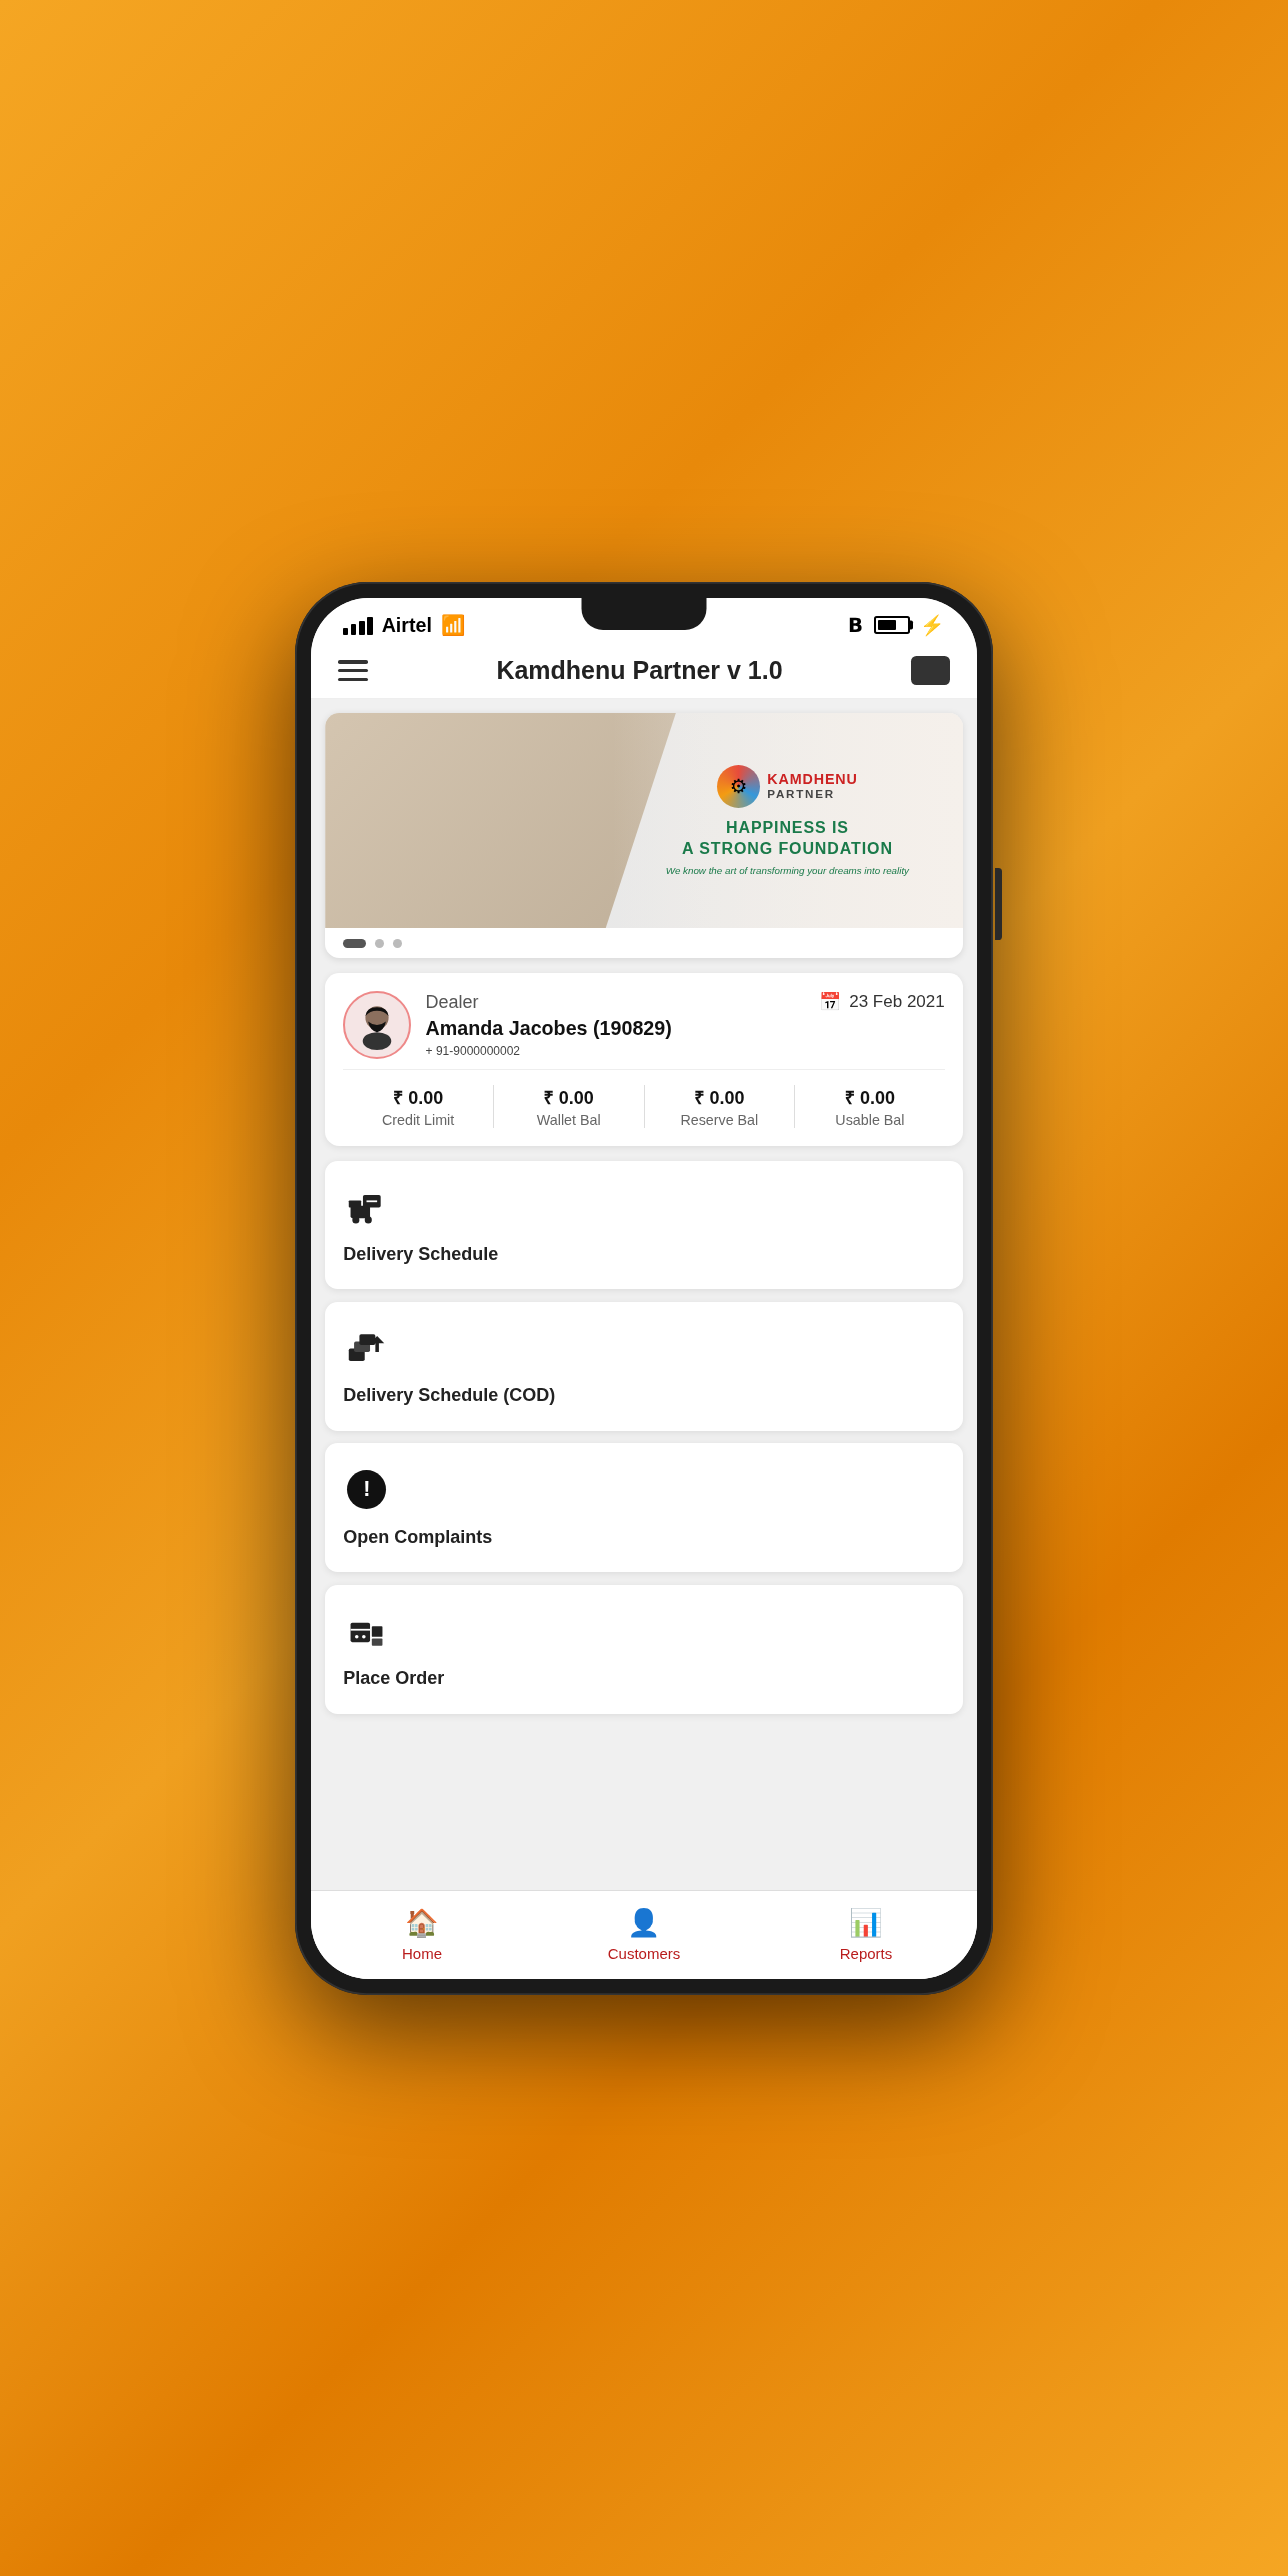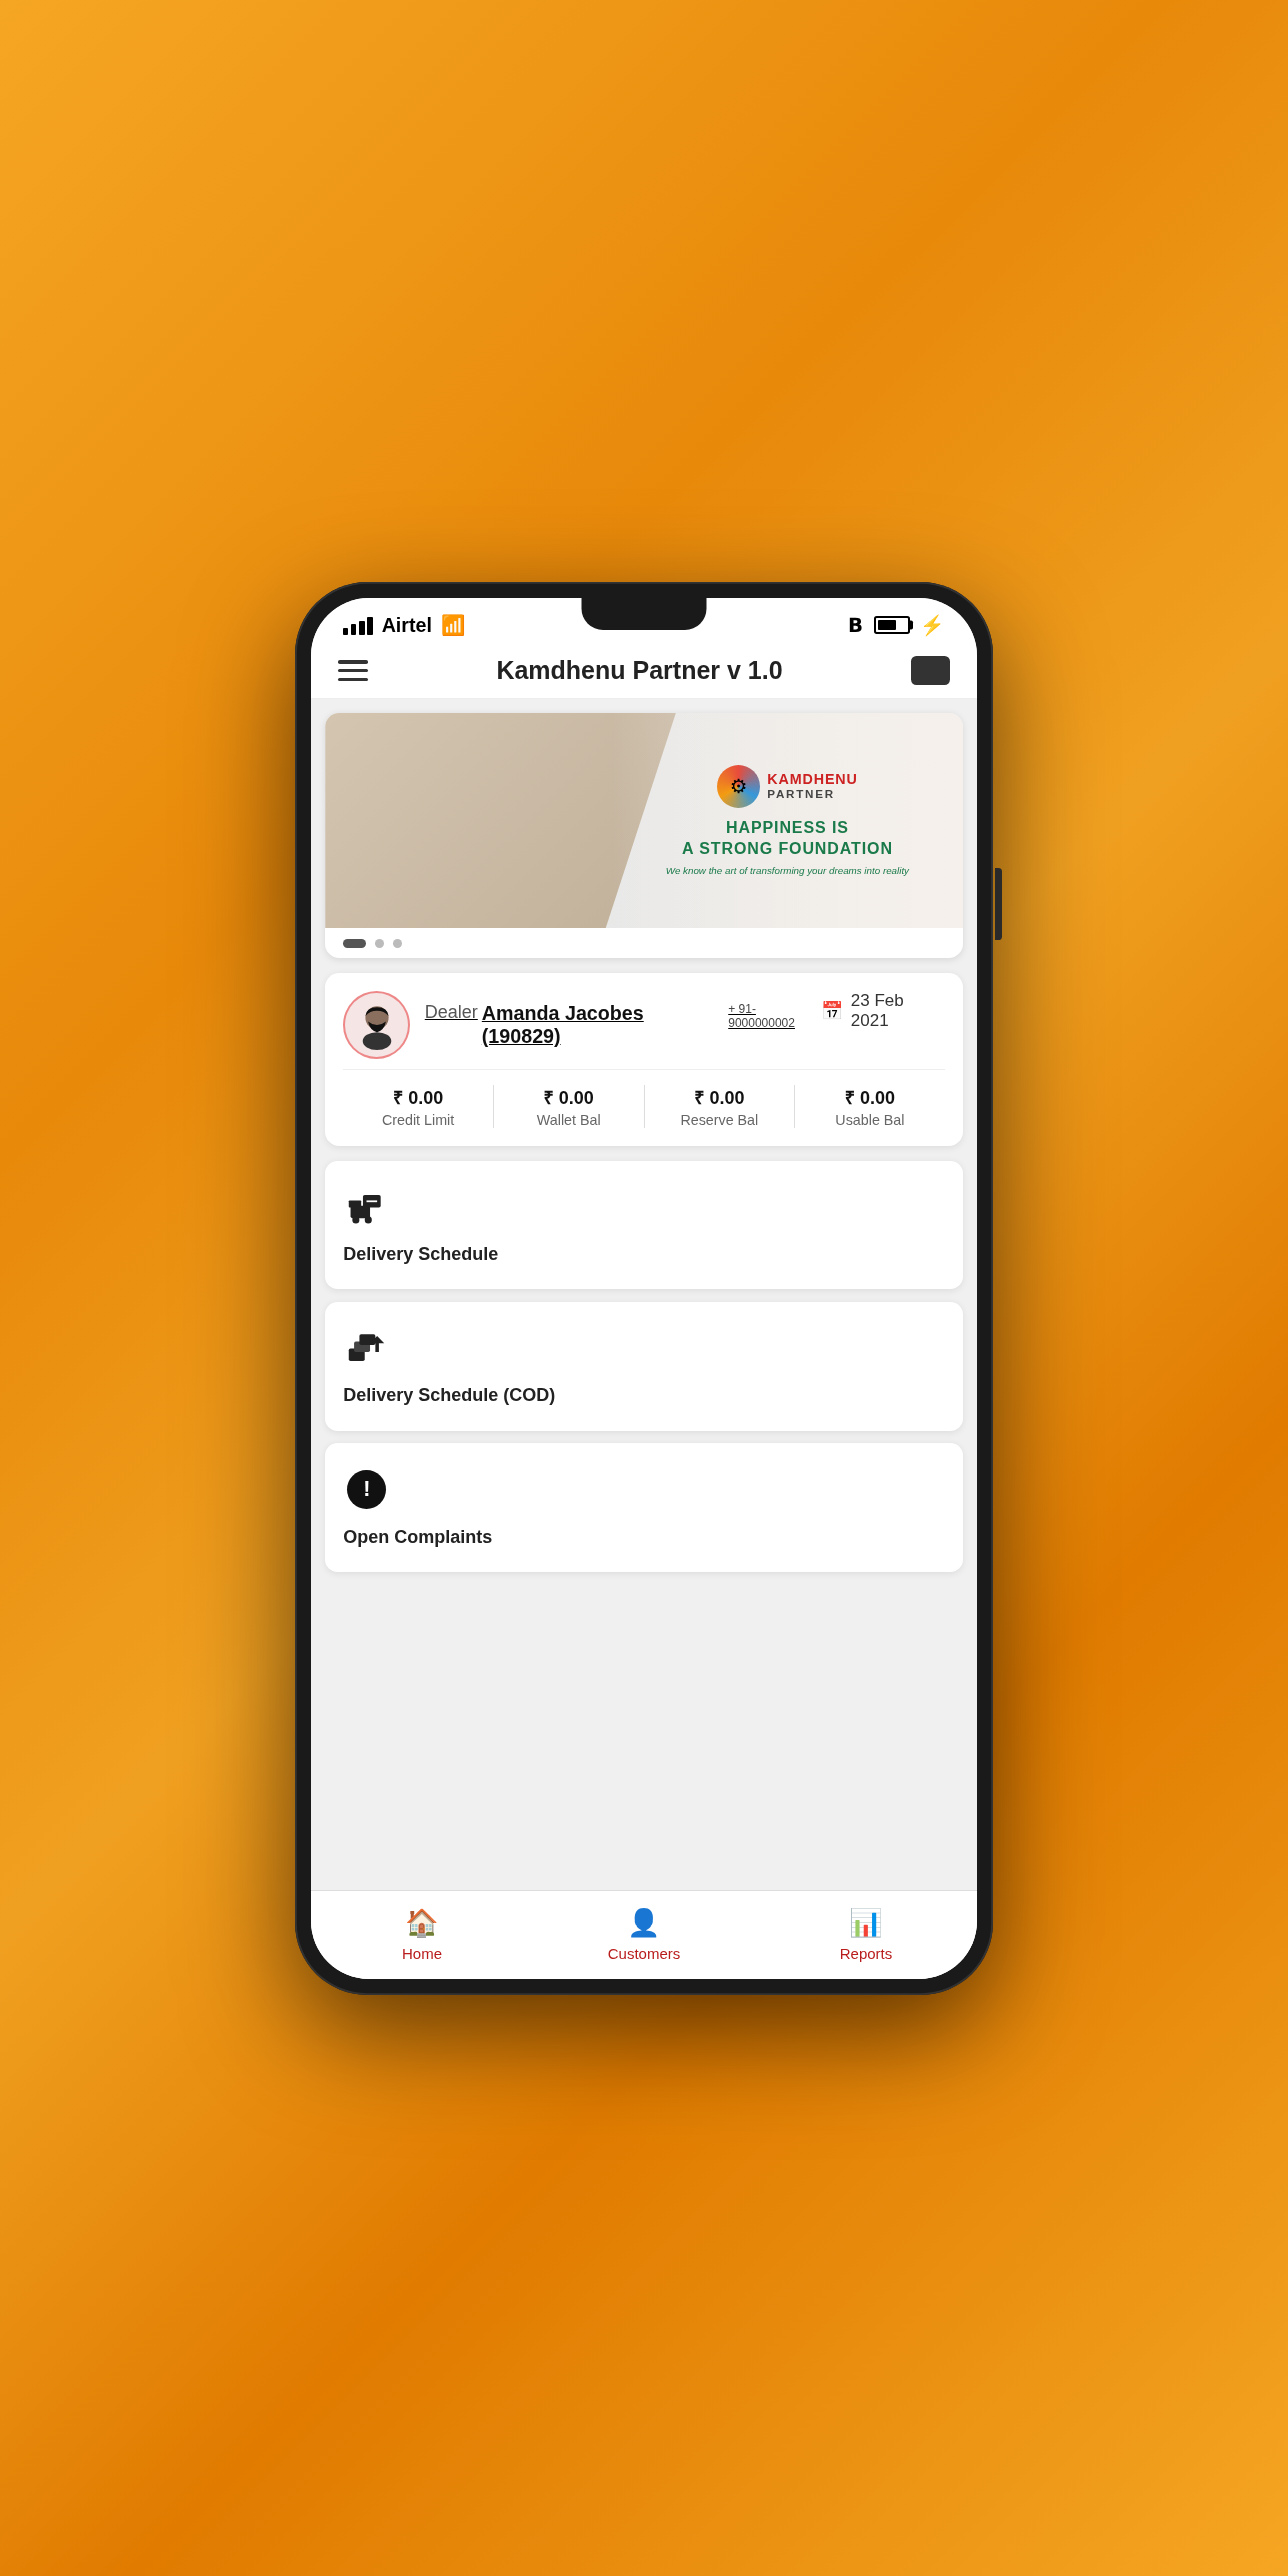--- a/index.html
+++ b/index.html
@@ -333,23 +333,22 @@
       overflow: hidden;
     }
 
     .avatar-svg {
       width: 50px;
       height: 50px;
     }
 
     .dealer-text {
       display: flex;
-      flex-direction: row;
+      flex-direction: column;
       gap: 4px;
-      text-decoration: underline;
     }
 
     .dealer-type {
       font-size: 18px;
       color: #555;
     }
 
     .dealer-name {
       font-size: 19.7px;
       font-weight: 700;
@@ -645,20 +644,37 @@
           <span class="menu-label">Delivery Schedule (COD)</span>
         </div>
 
         <div class="menu-card">
           <div class="menu-icon">
             <div class="icon-complaint">!</div>
           </div>
           <span class="menu-label">Open Complaints</span>
         </div>
 
+        <div class="menu-card">
+          <div class="menu-icon">
+            <svg width="39" height="39" viewBox="0 0 44 44" xmlns="http://www.w3.org/2000/svg">
+
+              <rect x="4" y="12" width="22" height="22" rx="2" fill="#222"></rect>
+
+              <line x1="4" y1="20" x2="26" y2="20" stroke="white" stroke-width="2"></line>
+
+              <rect x="28" y="16" width="12" height="12" rx="1" fill="#222"></rect>
+              <rect x="28" y="30" width="12" height="8" rx="1" fill="#444"></rect>
+
+              <circle cx="11" cy="28" r="2" fill="#fff"></circle>
+              <circle cx="19" cy="28" r="2" fill="#fff"></circle>
+            </svg>
+          </div>
+          <span class="menu-label">Place Order</span>
+        </div>
 
       </div>
     </div>
 
     <div class="bottom-nav">
       <div class="nav-item">
         <span class="nav-icon">🏠</span>
         <span class="nav-label">Home</span>
       </div>
       <div class="nav-item">

